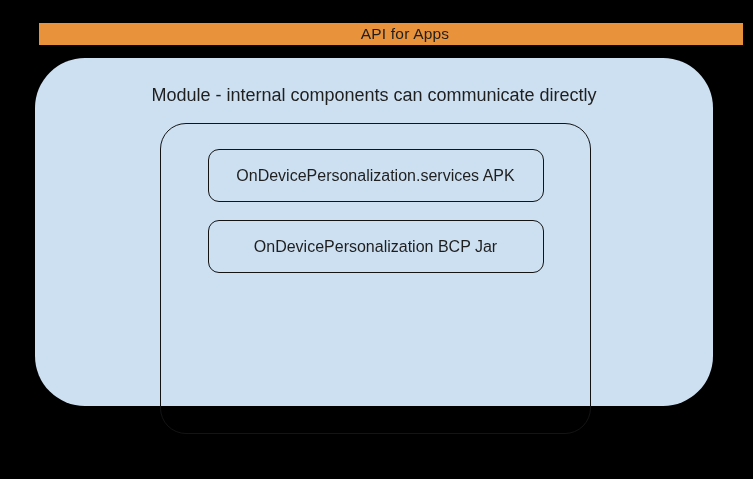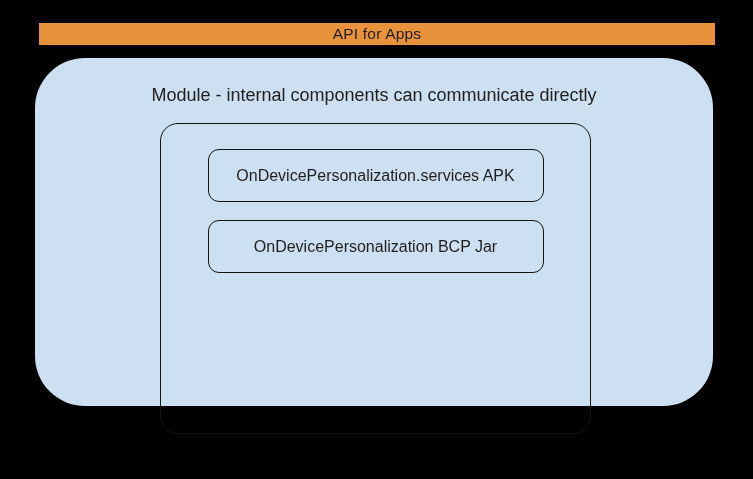--- a/index.html
+++ b/index.html
@@ -51,21 +51,21 @@
     line-height: 22px;
     color: #1f1f1f;
   }
   .inner-group {
     position: absolute;
     left: 125px;
     top: 65px;
     width: 431px;
     height: 311px;
     border: 1.5px solid #141414;
-    border-radius: 18px;
+    border-radius: 26px;
     box-sizing: border-box;
     display: flex;
     flex-direction: column;
     align-items: center;
     padding-top: 25px;
     gap: 18px;
   }
   .component-box {
     width: 336px;
     height: 53px;
@@ -80,21 +80,21 @@
   }
   .component-label {
     font-size: 16px;
     color: #1f1f1f;
     white-space: nowrap;
   }
 </style>
 </head>
 <body>
 
-<div class="api-banner" style="background: rgb(232, 146, 60);">
+<div class="api-banner" style="background: rgb(232, 146, 60); padding-left: 28px;">
   <span class="api-banner-label">API for Apps</span>
 </div>
 
 <div class="module-container" style="background: rgb(205, 224, 242);">
   <div class="module-title">Module - internal components can communicate directly</div>
 
   <div class="inner-group">
 
     <div class="component-box">
       <span class="component-label">OnDevicePersonalization.services APK</span>

